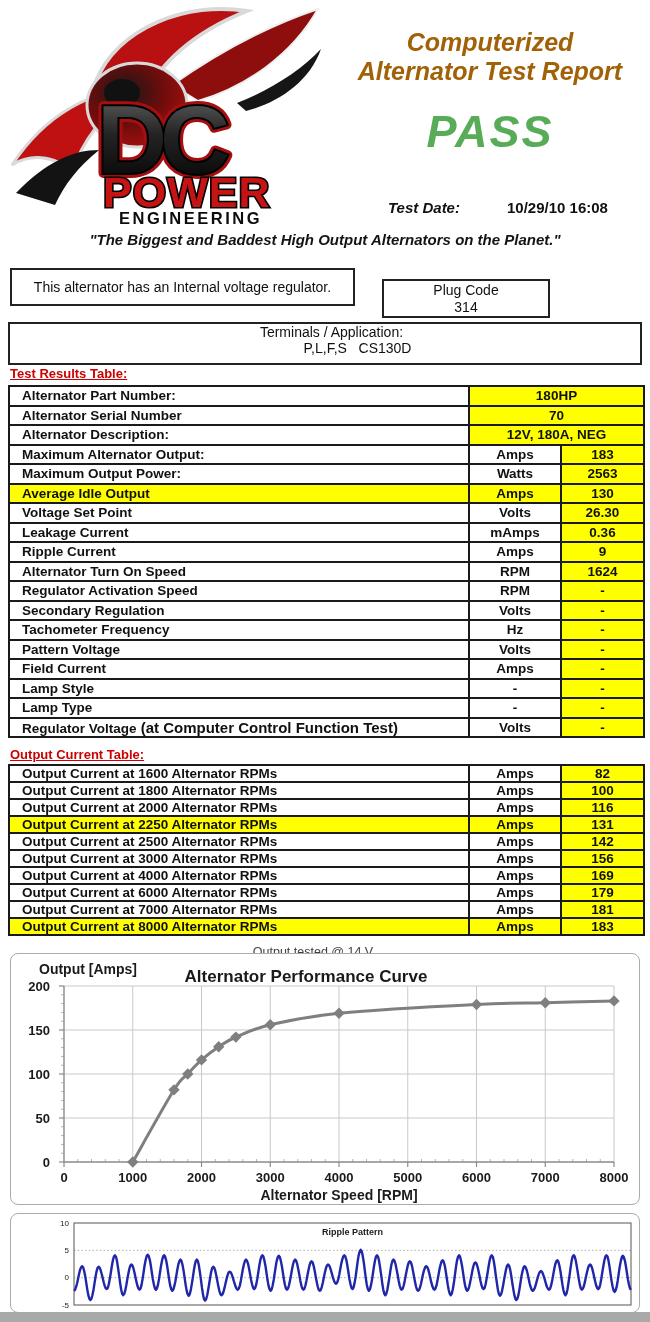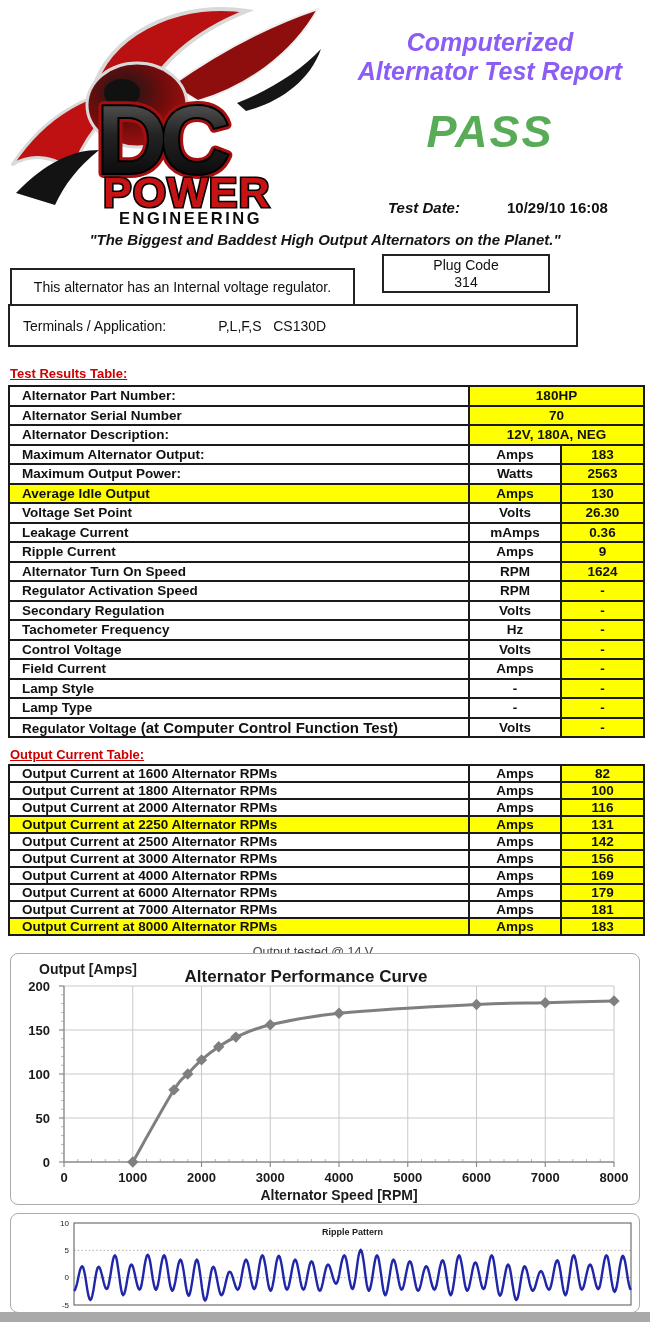--- a/index.html
+++ b/index.html
@@ -2,34 +2,34 @@
 <html><head>
 <meta charset="utf-8">
 <style>
   html,body{margin:0;padding:0;background:#fff;}
   .page{position:relative;width:650px;height:1322px;background:#fff;overflow:hidden;
         font-family:"Liberation Sans",sans-serif;color:#111;}
 
   
   .logo{position:absolute;left:0;top:5px;width:330px;height:230px;}
   .title{position:absolute;left:335px;top:28px;width:310px;text-align:center;
-         color:#8b5cf6;font-weight:bold;font-style:italic;font-size:25px;line-height:29px;}
+         color:#a16207;font-weight:bold;font-style:italic;font-size:25px;line-height:29px;}
   .pass{position:absolute;left:335px;top:106px;width:310px;text-align:center;
         color:#58ac57;font-weight:bold;font-style:italic;font-size:45px;letter-spacing:2px;}
   .testdate-label{position:absolute;left:388px;top:199px;font-weight:bold;font-style:italic;font-size:15px;}
   .testdate-value{position:absolute;left:507px;top:199px;font-weight:bold;font-size:15px;}
   .tagline{position:absolute;left:0;top:231px;width:650px;text-align:center;
            font-weight:bold;font-style:italic;font-size:15px;color:#141414;}
 
   
   .box{position:absolute;border:2px solid #222;background:#fff;box-sizing:border-box;font-size:14px;}
   .box-reg{left:10px;top:268px;width:345px;height:38px;display:flex;align-items:center;justify-content:center;}
-  .box-plug{left:382px;top:254px;width:168px;height:39px;display:flex;flex-direction:column;
+  .box-plug{left:382px;top:279px;width:168px;height:39px;display:flex;flex-direction:column;
             align-items:center;justify-content:center;line-height:17px;}
-  .box-term{left:8px;top:304px;width:570px;height:43px;display:flex;align-items:center;padding-left:13px;}
+  .box-term{left:8px;top:322px;width:634px;height:43px;display:flex;align-items:center;padding-left:13px;flex-direction:column;}
   .term-val{margin-left:52px;white-space:pre;}
 
   
   .sec-heading{position:absolute;left:10px;color:#cc0000;font-weight:bold;font-size:13px;
                text-decoration:underline;}
   .h1pos{top:366px;}
   .h2pos{top:747px;}
 
   
   .rtable{position:absolute;left:8px;width:635px;border-collapse:collapse;table-layout:fixed;}
@@ -172,21 +172,21 @@
           <td class="lbl">Secondary Regulation</td>
           <td class="unit">Volts</td>
           <td class="val">-</td>
         </tr>
         <tr>
           <td class="lbl">Tachometer Frequency</td>
           <td class="unit">Hz</td>
           <td class="val">-</td>
         </tr>
         <tr>
-          <td class="lbl">Control Voltage</td>
+          <td class="lbl">Pattern Voltage</td>
           <td class="unit">Volts</td>
           <td class="val">-</td>
         </tr>
         <tr>
           <td class="lbl">Field Current</td>
           <td class="unit">Amps</td>
           <td class="val">-</td>
         </tr>
         <tr>
           <td class="lbl">Lamp Style</td>

